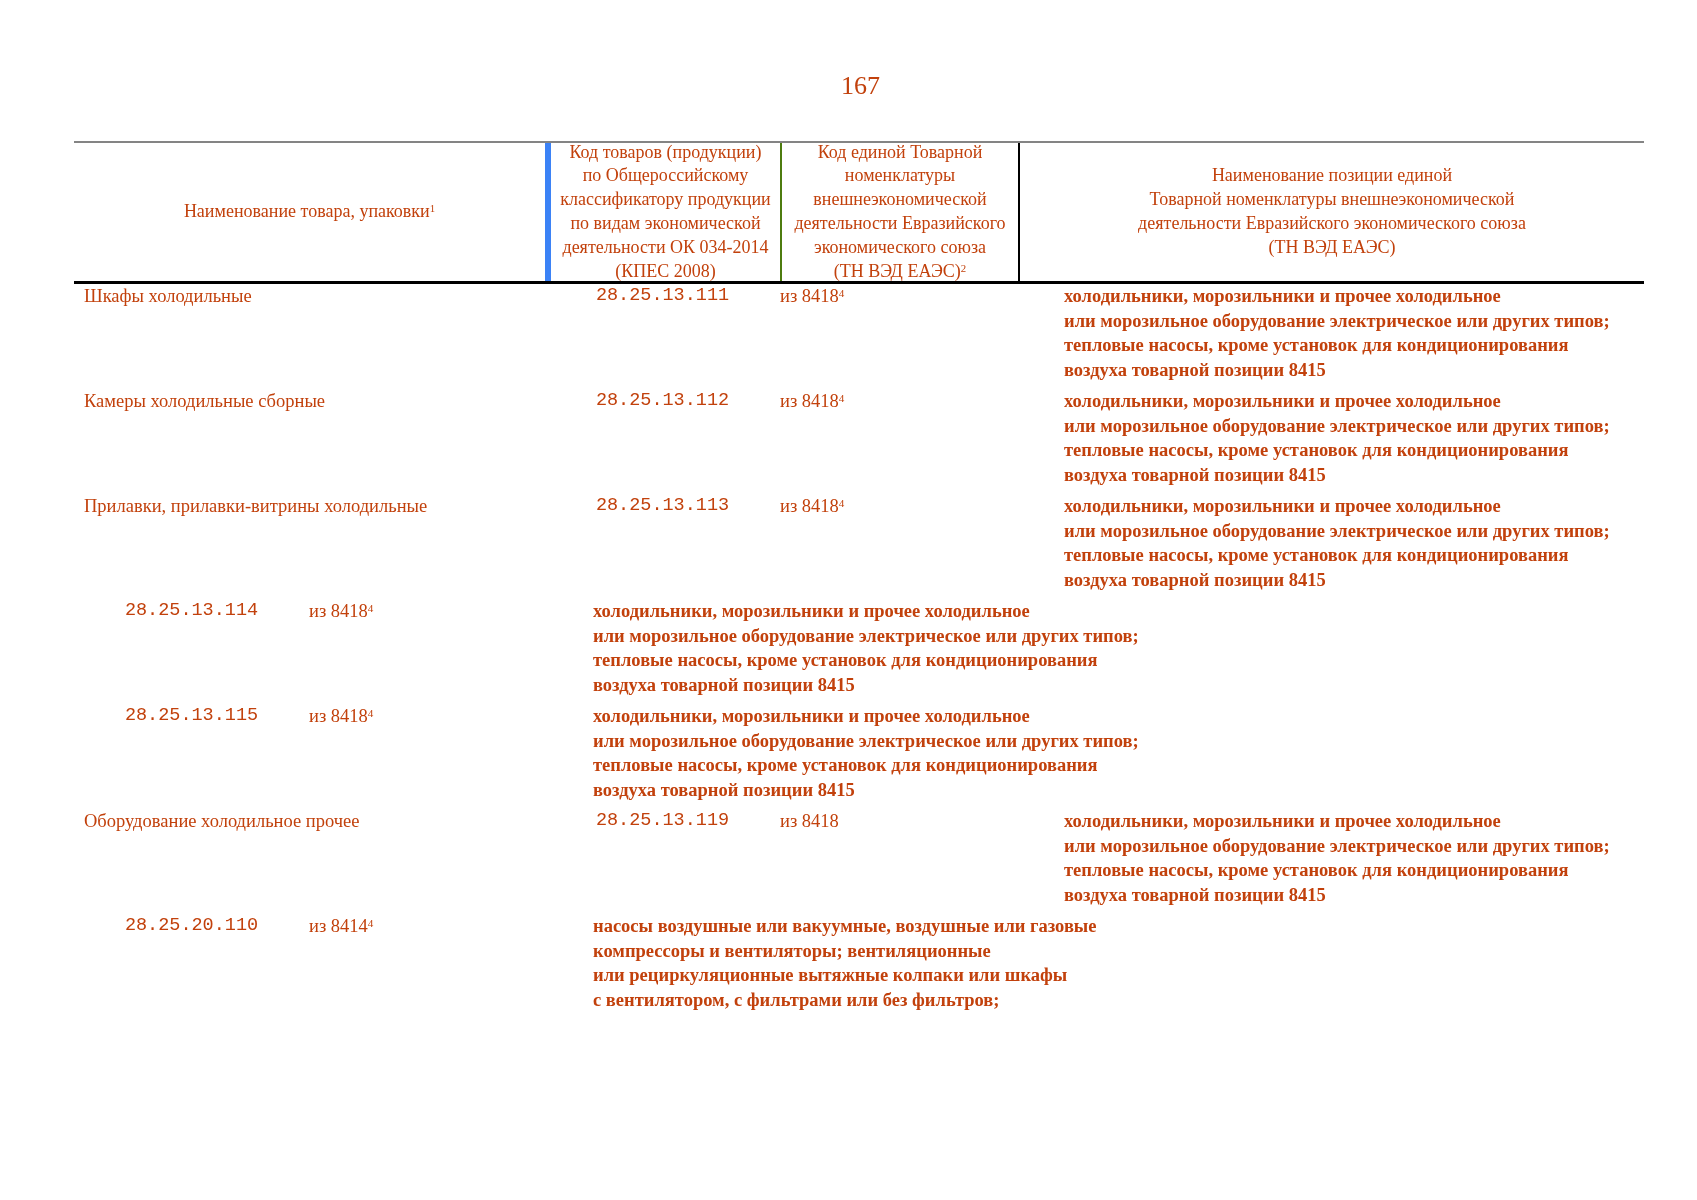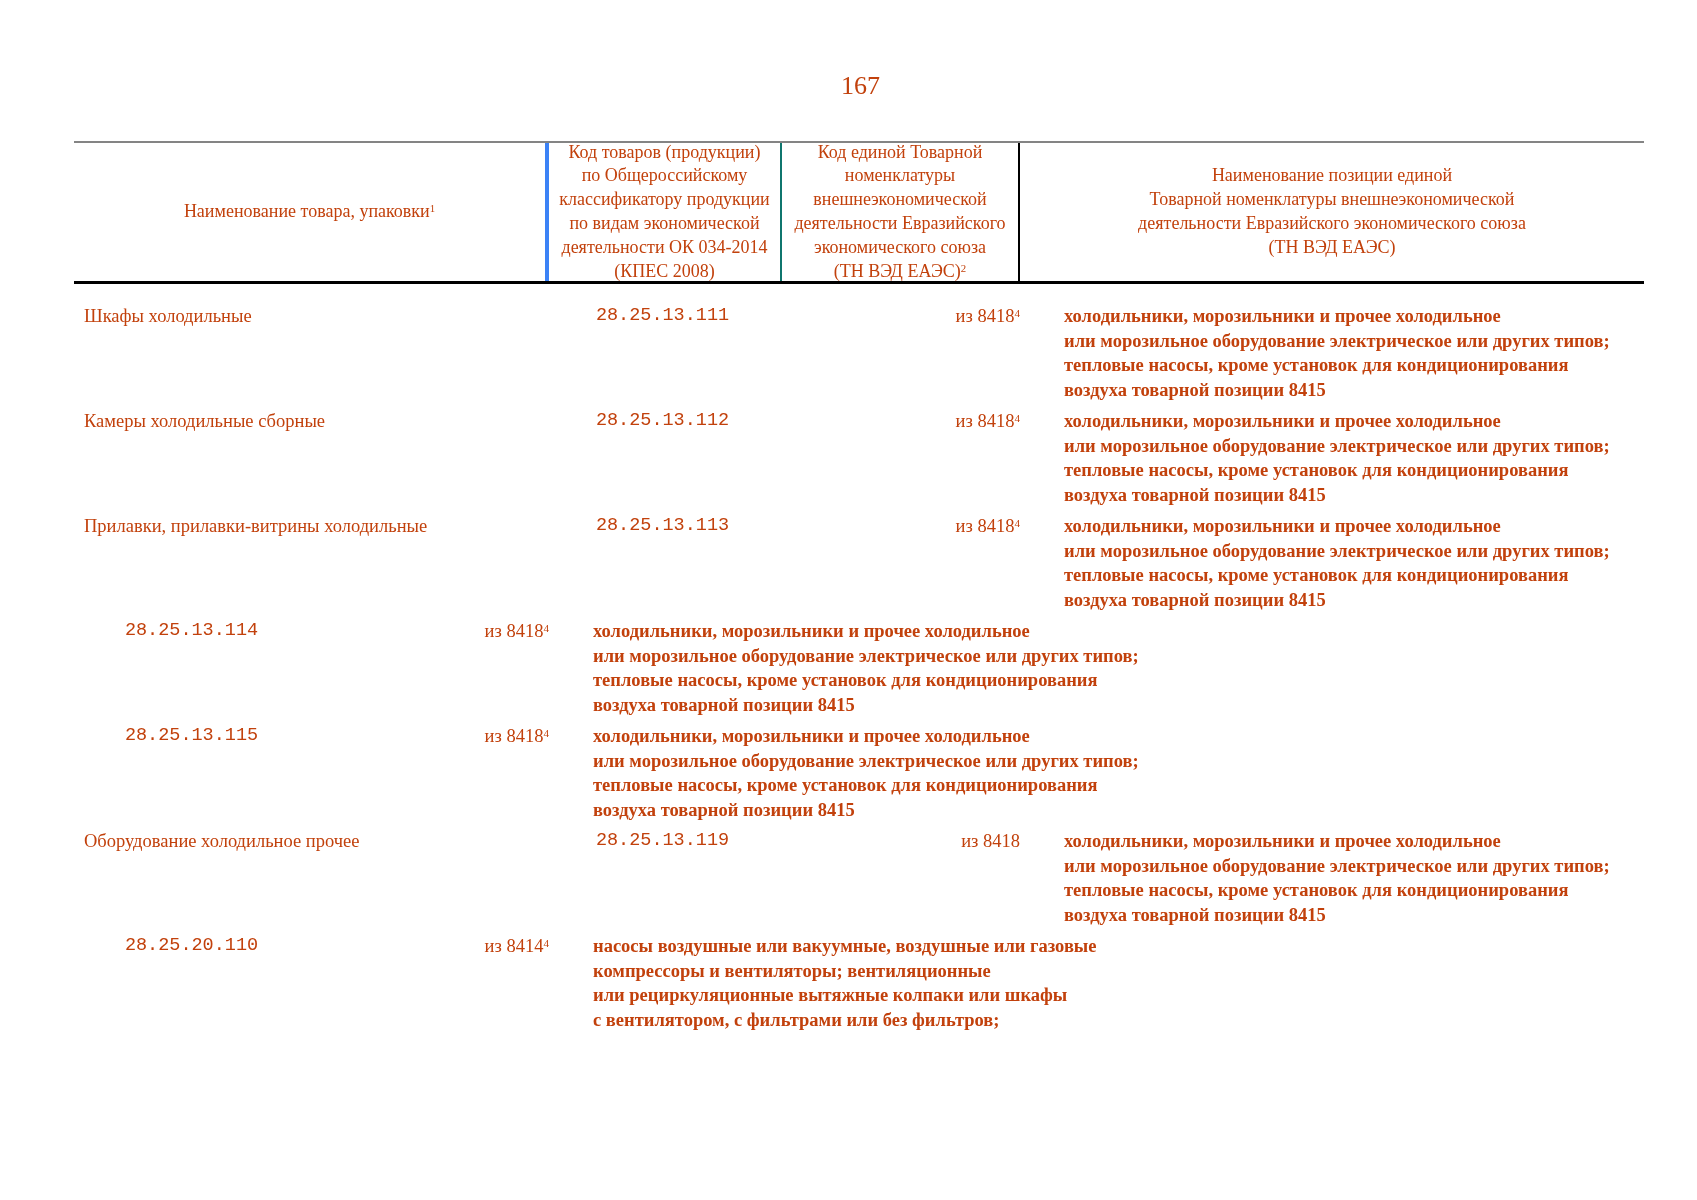--- a/index.html
+++ b/index.html
@@ -41,33 +41,33 @@
     align-items:center;
     justify-content:center;
     font-size:18px;
     line-height:23.8px;
   }
   .th .hc { width:100%; text-align:center; white-space:pre; }
   .col1 { width:471px; }
   .col2 { width:235px; }
   .col3 { width:240px; }
   .col4 { width:624px; }
-  .th.col2 { border-left:4px solid #3b82f6; }
-  .th.col3 { border-left:2px solid #0f766e; border-right:2px solid #000; }
-  .tbody { padding-top:20px; }
+  .th.col2 { border-left:6px solid #3b82f6; }
+  .th.col3 { border-left:2px solid #4d7c0f; border-right:2px solid #000; }
+  .tbody { }
   .row {
     display:flex;
     align-items:flex-start;
     height:105px;
     font-size:18.5px;
     line-height:24.5px;
   }
   .cell-name   { width:471px; padding-left:10px; white-space:pre; }
   .cell-code   { width:235px; text-align:center; white-space:pre;font-family:Liberation Mono, monospace; }
-  .cell-tnved  { width:240px; text-align:right; white-space:pre; }
+  .cell-tnved  { width:240px; text-align:left; white-space:pre; }
   .cell-desc   { width:624px; padding-left:44px; white-space:pre;font-weight:bold; }
   sup {
     font-size:0.60em;
     line-height:0;
     vertical-align:baseline;
     position:relative;
     top:-0.45em;
   }
 </style>
 </head>

